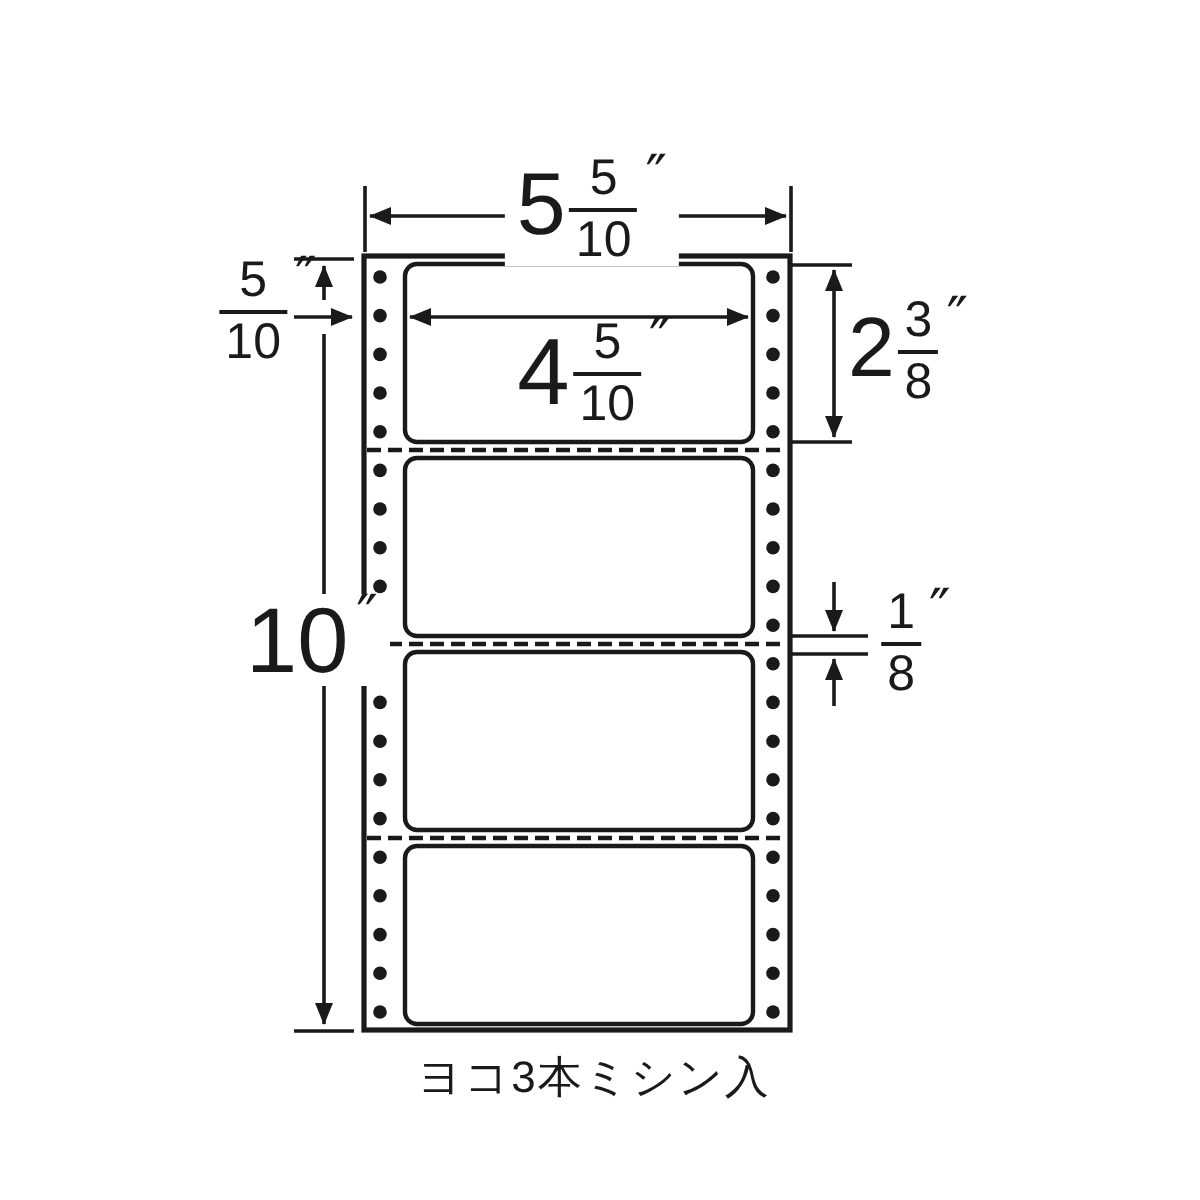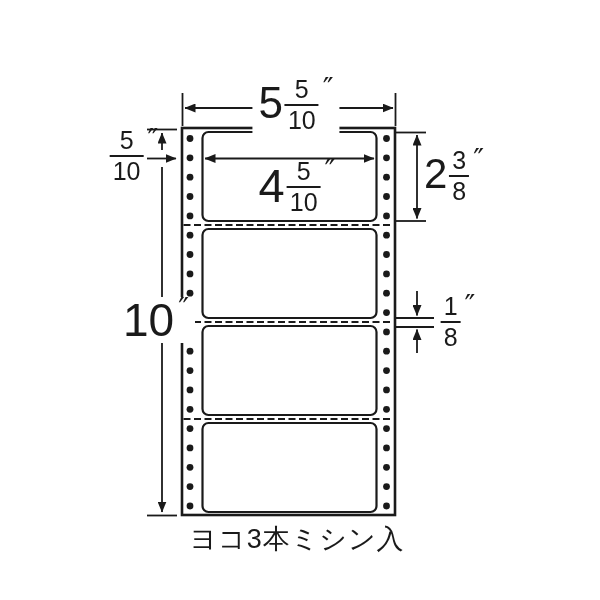--- a/index.html
+++ b/index.html
@@ -22,21 +22,21 @@
         font-size:25px;margin-left:2px;}
   .frac .num{padding:0 3px 2px;}
   .frac .den{border-top:2.5px solid #1a1a1a;padding:2px 3px 0;}
   .unit{
     font-size:29px;align-self:flex-start;margin-left:4px;margin-top:-3px;
     font-family:"DejaVu Sans",sans-serif;
   }
   .height-text{font-size:46px;}
   .caption{
     position:absolute;transform:translate(-50%,-50%);
-    font-size:27px;letter-spacing:1px;line-height:1;z-index:2;
+    font-size:22px;letter-spacing:1px;line-height:1;z-index:2;
   }
   .face-count{
     position:absolute;transform:translate(-50%,-50%);
     font-size:43px;line-height:1;z-index:2;
   }
 </style>
 </head>
 <body>
 
 <div class="canvas">

